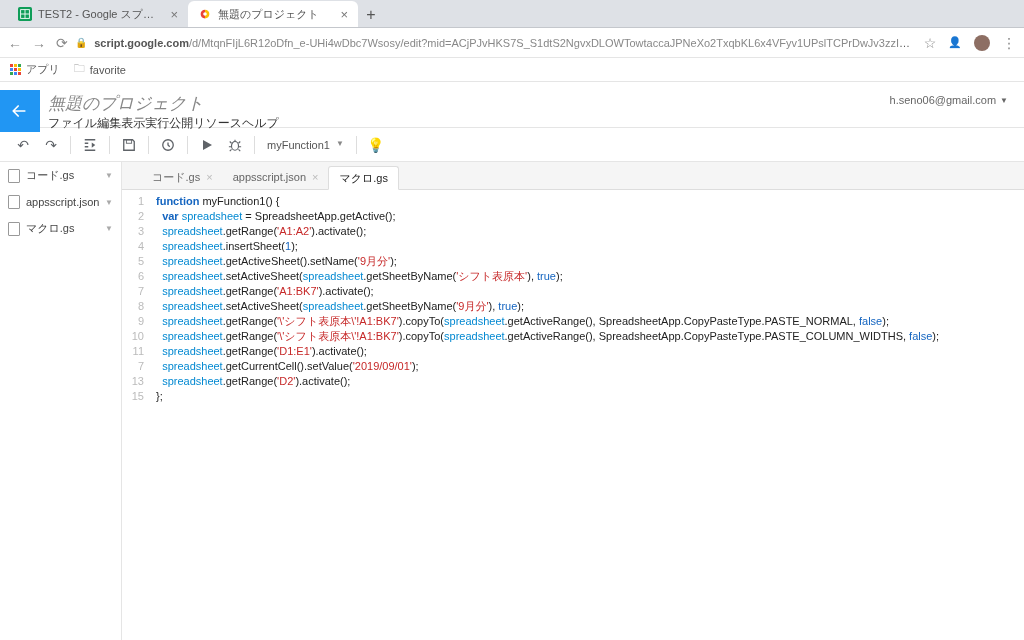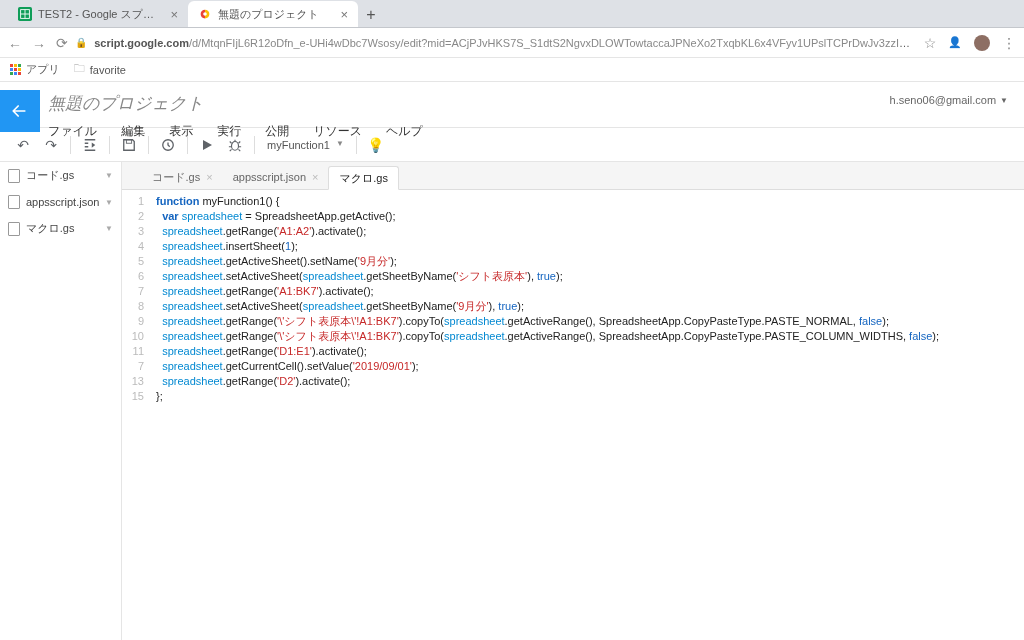--- a/index.html
+++ b/index.html
@@ -26,21 +26,21 @@
 .bm-item { display: flex; align-items: center; gap: 5px; cursor: pointer; }
 .apps-icon { display: inline-grid; grid-template-columns: repeat(3,3px); grid-template-rows: repeat(3,3px); gap: 1px; }
 .apps-icon span { width: 3px; height: 3px; }
 
 
 .as-header { display: flex; align-items: flex-start; padding: 10px 16px 0 0; border-bottom: 1px solid #e5e5e5; height: 46px; }
 .as-logo { width: 42px; height: 42px; background: #2196f3; display: flex; align-items: center; justify-content: center; margin-left: -2px; margin-top: -2px; }
 .as-logo svg { width: 20px; height: 20px; fill: #fff; }
 .as-titleblock { margin-left: 8px; flex: 1; }
 .proj-title { font-size: 17px; color: #888; font-style: italic; }
-.as-menu { display: flex; gap: 24px; margin-top: 8px; font-size: 12px; color: #333; }
+.as-menu { display: flex; gap: 0; margin-top: 0; font-size: 12px; color: #333; }
 .as-menu span { cursor: pointer; }
 .account { font-size: 11px; color: #666; display: flex; align-items: center; gap: 4px; padding-top: 2px; cursor: pointer; }
 
 
 .as-toolbar { height: 34px; border-bottom: 1px solid #e5e5e5; display: flex; align-items: center; padding: 0 10px; gap: 2px; }
 .tbtn { width: 26px; height: 26px; display: flex; align-items: center; justify-content: center; color: #5f6368; cursor: pointer; border-radius: 2px; font-size: 14px; }
 .tsep { width: 1px; height: 18px; background: #ddd; margin: 0 4px; }
 .fn-select { display: flex; gap: 6px; font-size: 11px; color: #555; padding: 0 6px; cursor: pointer; }
 .fn-select .caret { font-size: 8px; color: #888; }
 

